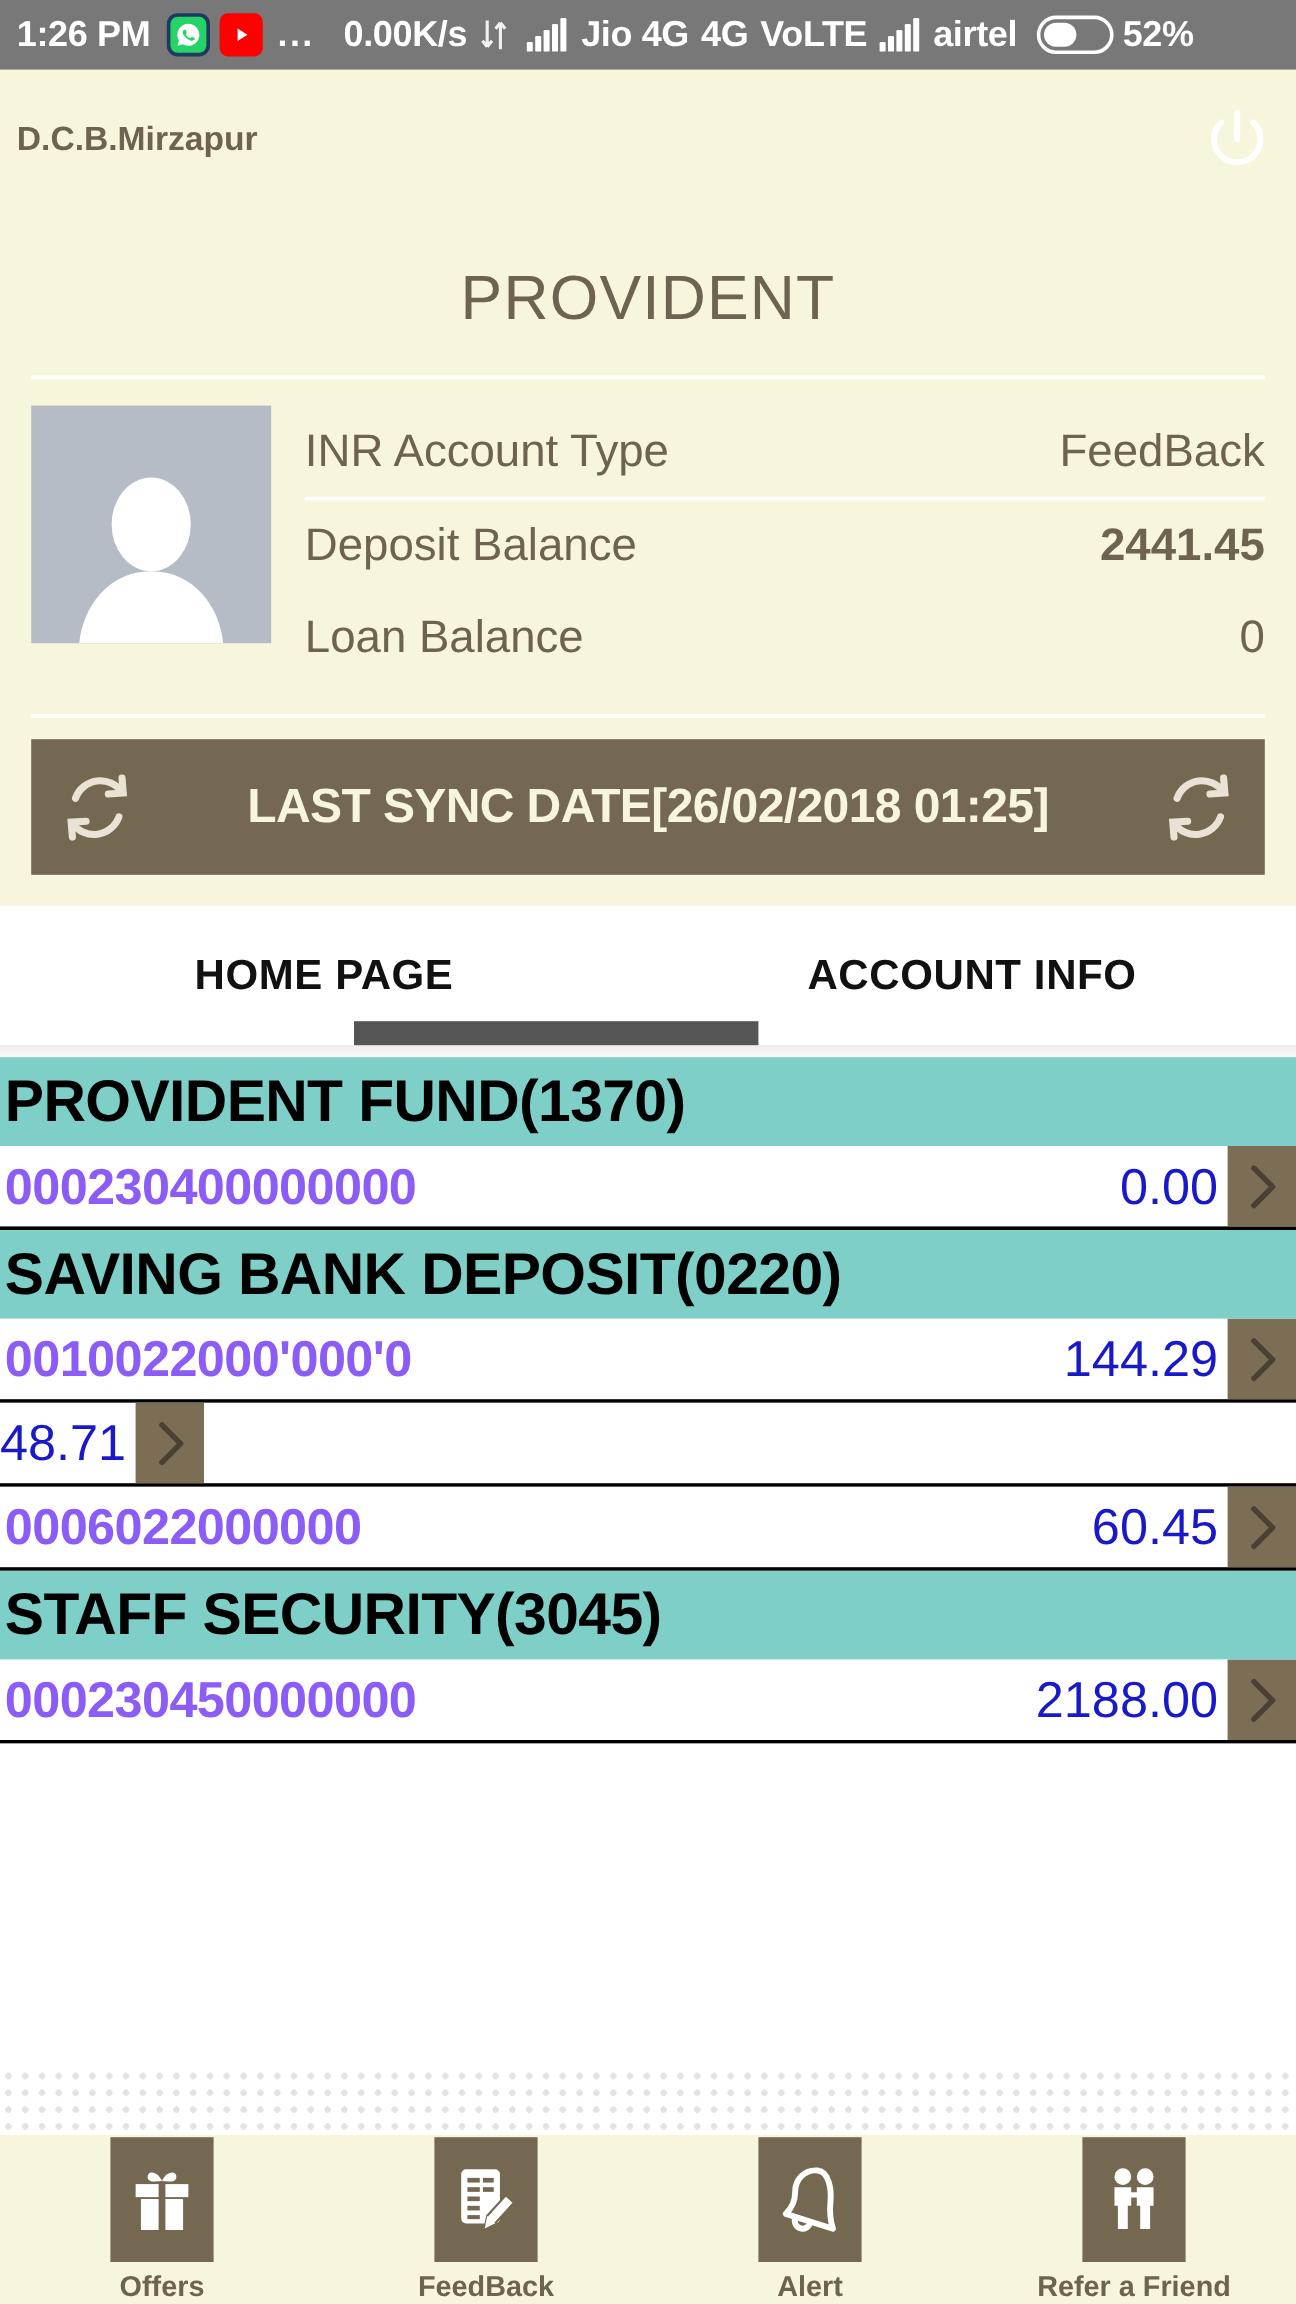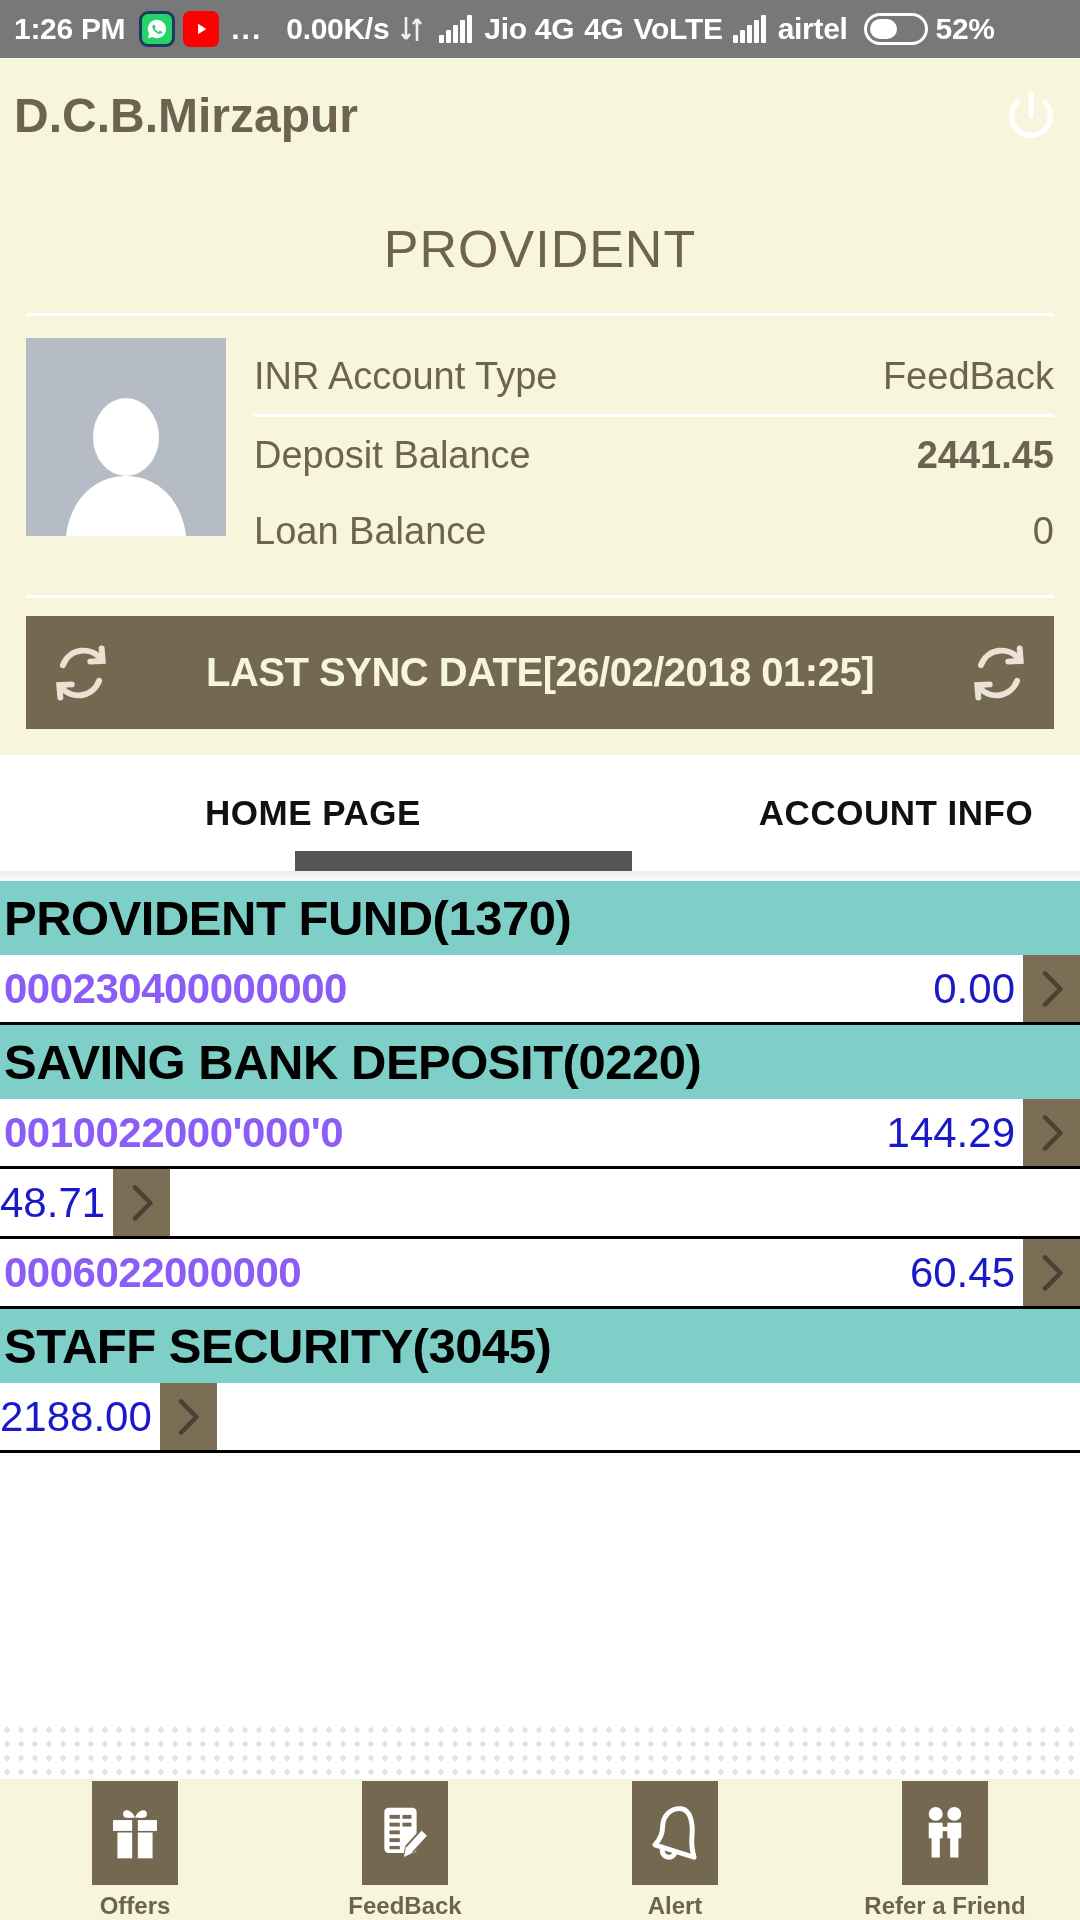--- a/index.html
+++ b/index.html
@@ -31,21 +31,21 @@
   .sig i { display:block; width:5px; margin-right:2px; background:#fff; border-radius:1px; }
   .sig i:nth-child(1){height:8px;} .sig i:nth-child(2){height:13px;}
   .sig i:nth-child(3){height:18px;} .sig i:nth-child(4){height:23px;} .sig i:nth-child(5){height:28px;}
   .sb-txt { margin-right:10px; }
   .batt { width:64px; height:32px; border:3px solid #fff; border-radius:17px;
           display:inline-flex; align-items:center; padding:3px; margin:0 8px 0 6px; }
   .batt span { display:block; height:100%; width:52%; background:#fff; border-radius:11px; }
 
   
   .appbar { height:115px; display:flex; align-items:center; padding:0 14px; }
-  .app-title { font-size:48px; font-weight:bold; color:#6E6350; }
+  .app-title { font-size:28px; font-weight:bold; color:#6E6350; }
   .power-btn { margin-left:auto; width:70px; height:70px; display:flex; align-items:center; justify-content:center; }
   .power-btn svg { width:58px; height:58px; }
 
   
   .cust-name { text-align:center; font-size:52px; color:#6E6350; padding:46px 0 34px; letter-spacing:1px; }
   .hr-light { height:3px; background:#FFFFFF; margin:0 26px; }
 
   
   .bal-wrap { display:flex; padding:22px 26px 0 26px; }
   .avatar { width:200px; height:198px; background:#B6BCC6; flex:0 0 200px;
@@ -67,21 +67,21 @@
               display:flex; align-items:center; justify-content:space-between;
               padding:0 24px; }
   .sync-bar .sync-text { color:#F7F6DC; font-size:40px; font-weight:bold; letter-spacing:-0.5px; }
   .sync-ic { width:62px; height:62px; flex:0 0 62px; }
   .sync-ic svg { width:62px; height:62px; }
 
   
   .tabs-wrap { margin-top:26px; background:#ffffff; height:116px; position:relative; }
   .tabs { display:flex; height:100%; }
   .tab { flex:0 0 50%; display:flex; align-items:center; justify-content:center;
-         font-size:35px; font-weight:bold; color:#111111; letter-spacing:0.5px;margin-left:43px; }
+         font-size:35px; font-weight:bold; color:#111111; letter-spacing:0.5px; }
   .tab-ind { position:absolute; bottom:0; left:27.3%; width:31.2%; height:20px; background:#555555; }
   .tabs-shadow { height:10px; background:linear-gradient(#ededed,#fafafa); }
 
   
   .list { background:#ffffff; }
   .grp-head { background:#7DCFC8; height:74px; display:flex; align-items:center;
               padding-left:4px; font-size:49px; font-weight:bold; color:#000000; letter-spacing:-0.5px; }
   .acct-row { display:flex; align-items:stretch; height:70px; background:#ffffff;
               border-bottom:3px solid #000000; }
   .acct-num { flex:1; display:flex; align-items:center; padding-left:4px;
@@ -265,20 +265,21 @@
       <span class="acct-bal">60.45</span>
       <span class="acct-arrow">
         <svg viewBox="0 0 24 32" fill="none" stroke="#4A4033" stroke-width="3.2" stroke-linecap="round" stroke-linejoin="round">
             <polyline points="7,5 18,16 7,27"></polyline>
           </svg>
       </span>
     </div>
 
     <div class="grp-head">STAFF SECURITY(3045)</div>
     <div class="acct-row">
+      <span class="acct-num">000230450000000</span>
       <span class="acct-bal">2188.00</span>
       <span class="acct-arrow">
         <svg viewBox="0 0 24 32" fill="none" stroke="#4A4033" stroke-width="3.2" stroke-linecap="round" stroke-linejoin="round">
             <polyline points="7,5 18,16 7,27"></polyline>
           </svg>
       </span>
     </div>
 
     <div class="filler"></div>
     <div class="dotted"></div>

